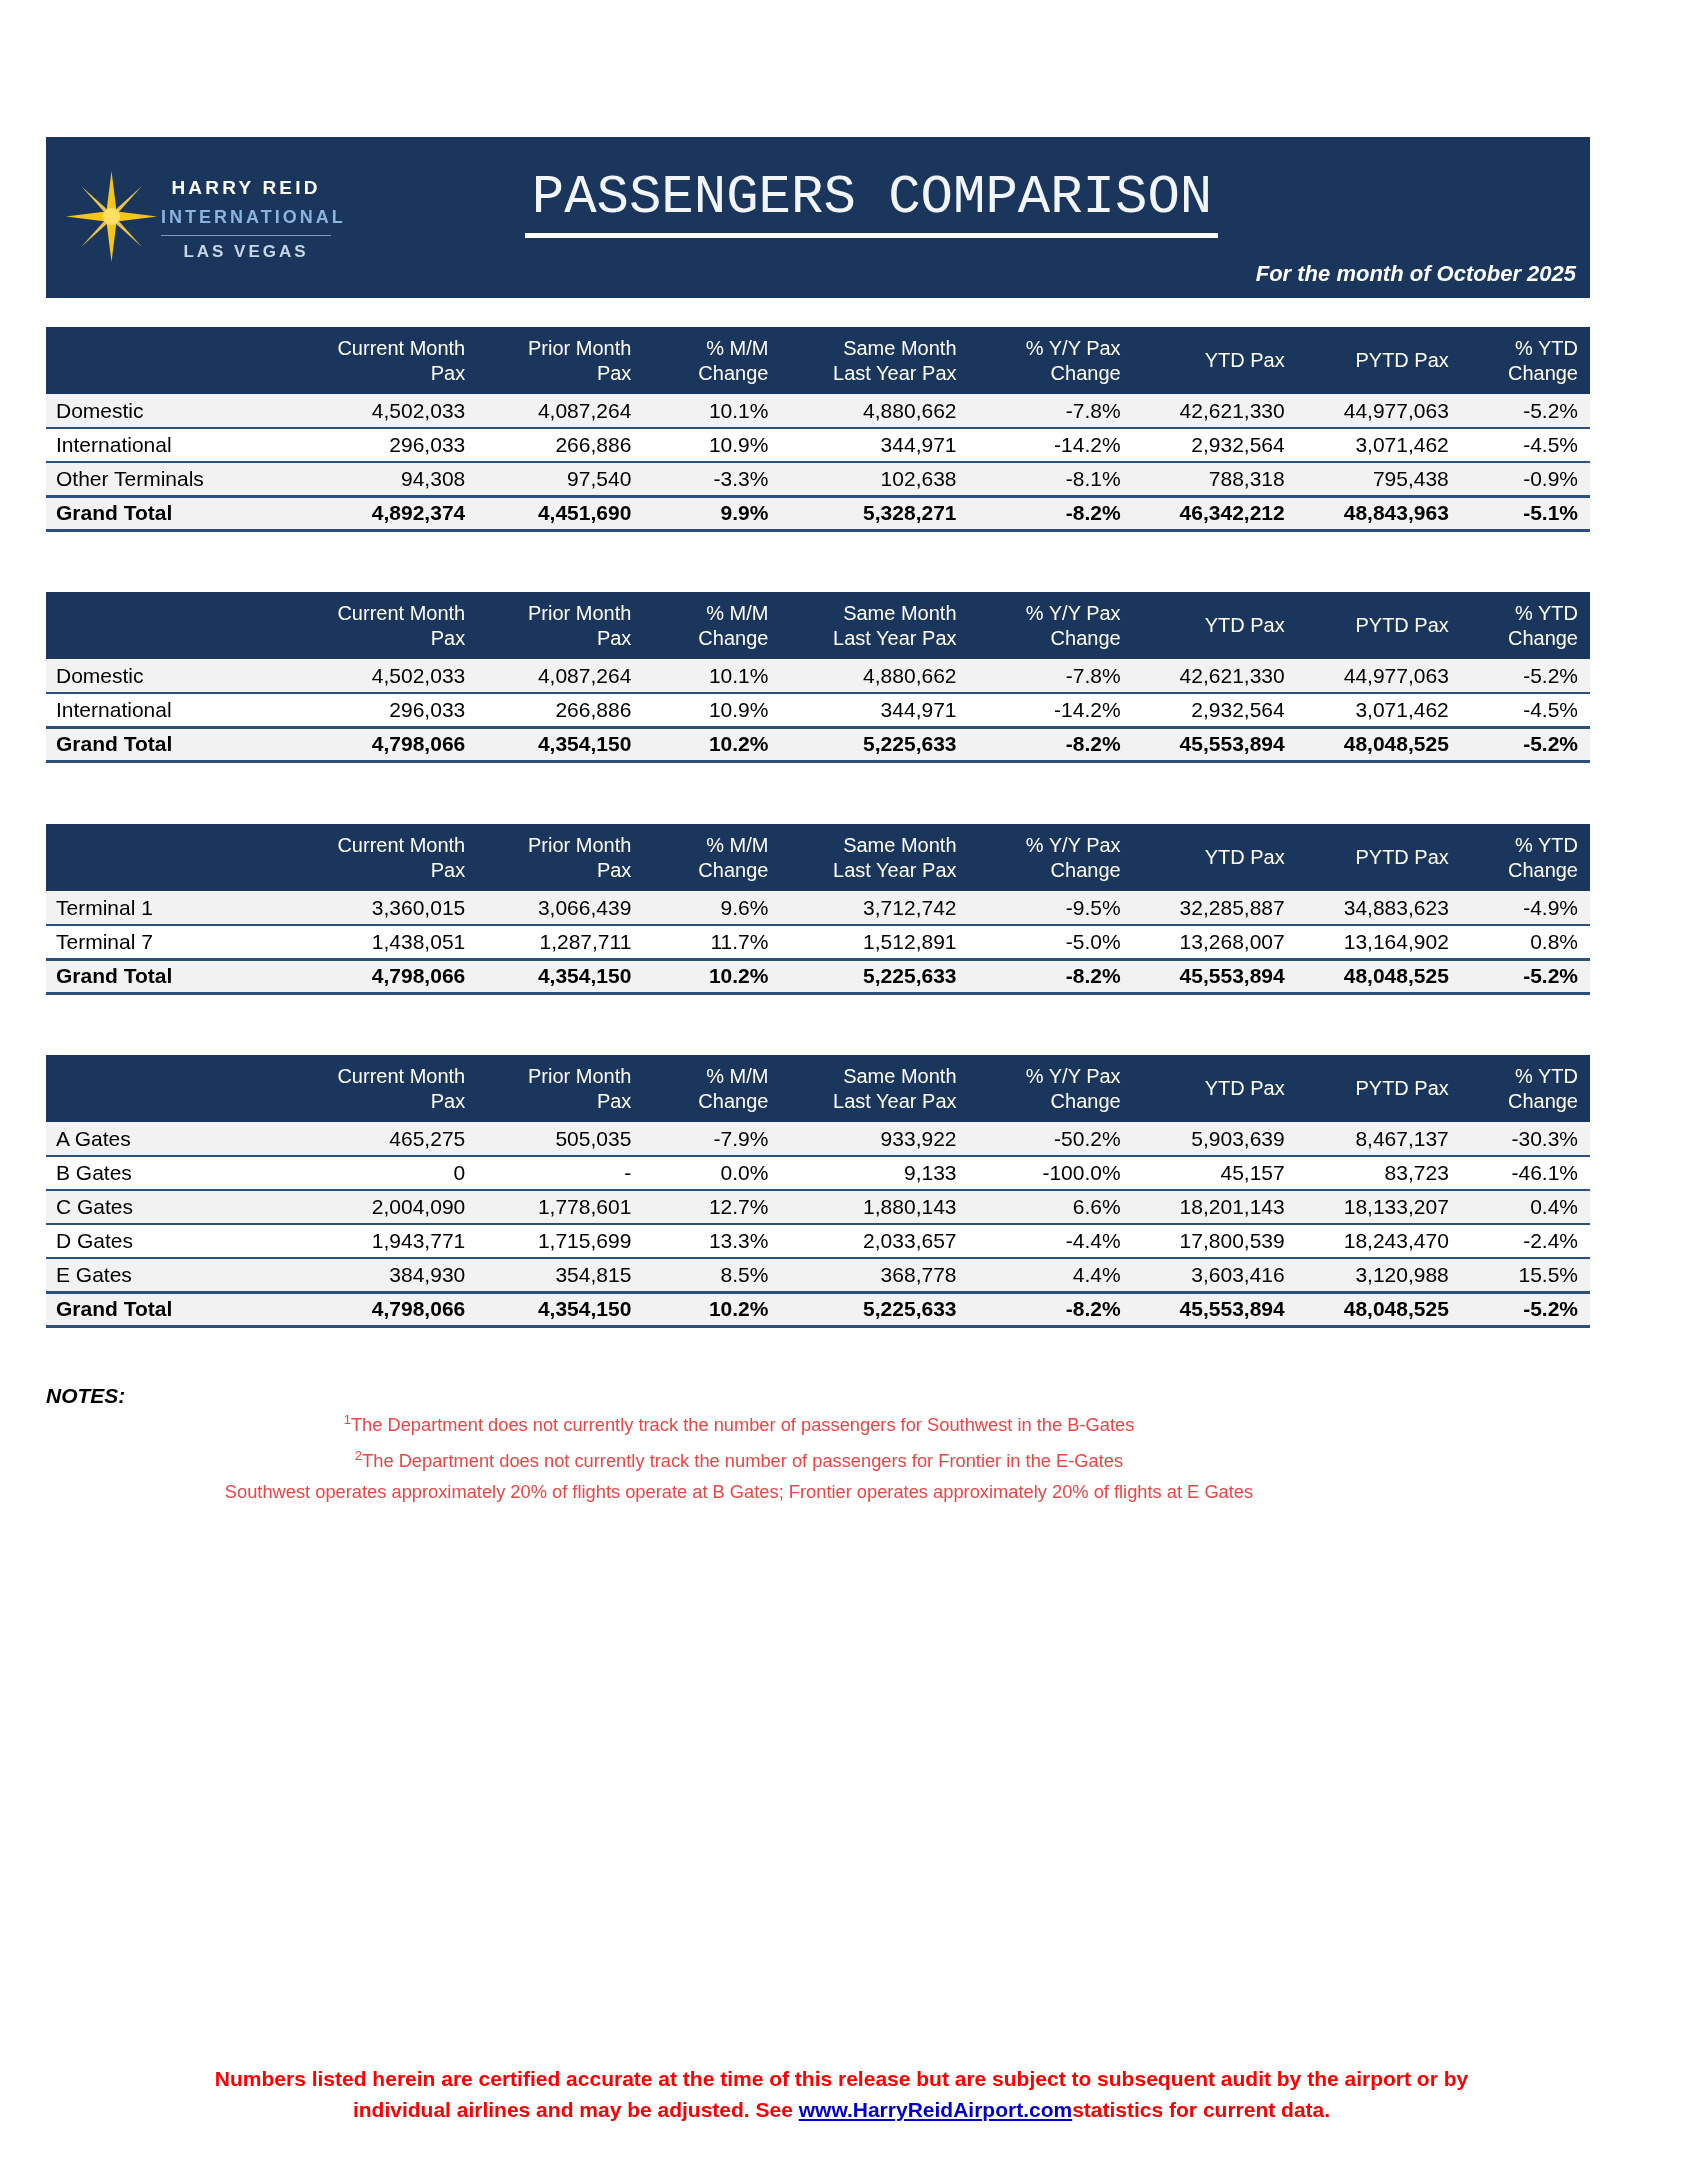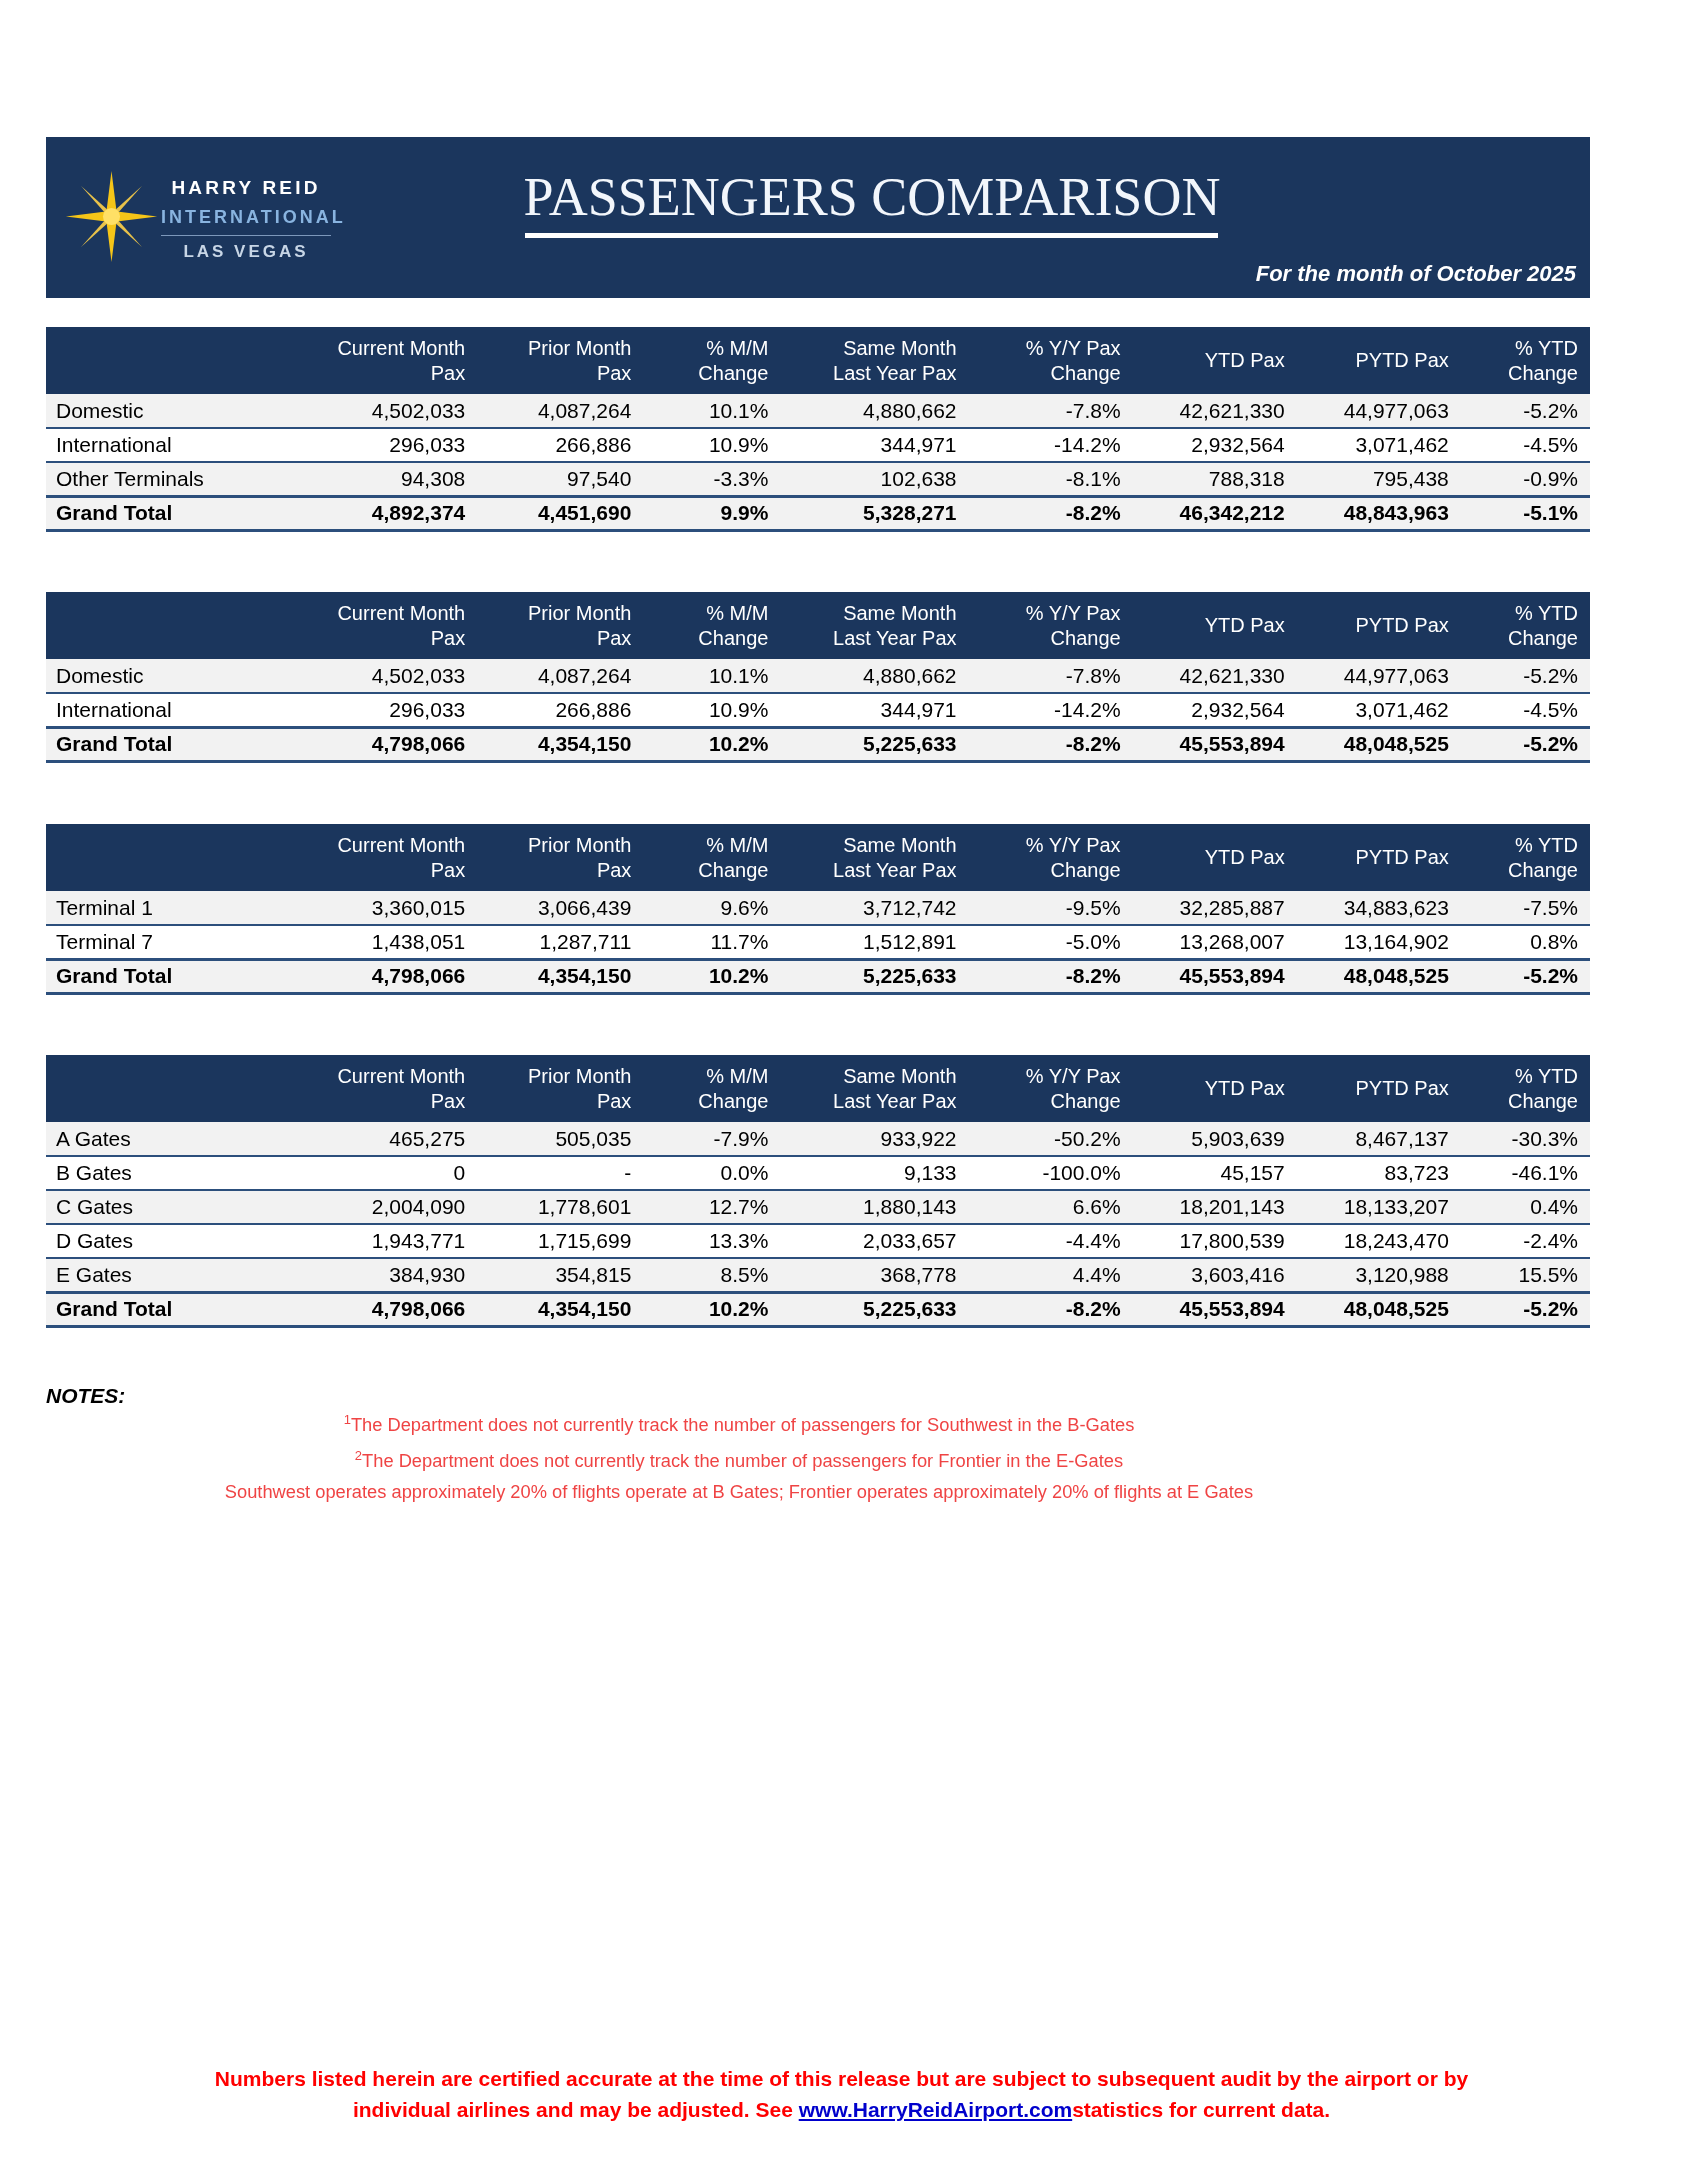--- a/index.html
+++ b/index.html
@@ -41,21 +41,21 @@
     height:1px;background:#7d98bb;margin:5px 0 4px 0;width:100%;
   }
   .logo-l3{
     font-family:"Liberation Sans", sans-serif;
     font-weight:bold;font-size:17px;letter-spacing:3px;color:#c8d6e6;
     line-height:24px;white-space:nowrap;
   }
   .banner-title{
     position:absolute;left:450px;top:30px;width:752px;
     text-align:center;
-    font-family:Liberation Serif, serif;
+    font-family:Liberation Mono, monospace;
     font-size:54px;font-weight:400;color:#f2f6fb;
     letter-spacing:0px;line-height:61px;
     white-space:nowrap;
   }
   .banner-title-underline{
     position:absolute;left:479px;top:96px;width:693px;height:5px;background:#ffffff;
   }
   .banner-sub{
     position:absolute;right:14px;bottom:11px;
     font-family:"Liberation Sans", sans-serif;
@@ -411,21 +411,21 @@
     <tbody>
       <tr class="alt first">
         <td class="lbl">Terminal 1</td>
         <td>3,360,015</td>
         <td>3,066,439</td>
         <td>9.6%</td>
         <td>3,712,742</td>
         <td>-9.5%</td>
         <td>32,285,887</td>
         <td>34,883,623</td>
-        <td>-7.5%</td>
+        <td>-4.9%</td>
       </tr>
       <tr class="plain">
         <td class="lbl">Terminal 7</td>
         <td>1,438,051</td>
         <td>1,287,711</td>
         <td>11.7%</td>
         <td>1,512,891</td>
         <td>-5.0%</td>
         <td>13,268,007</td>
         <td>13,164,902</td>

